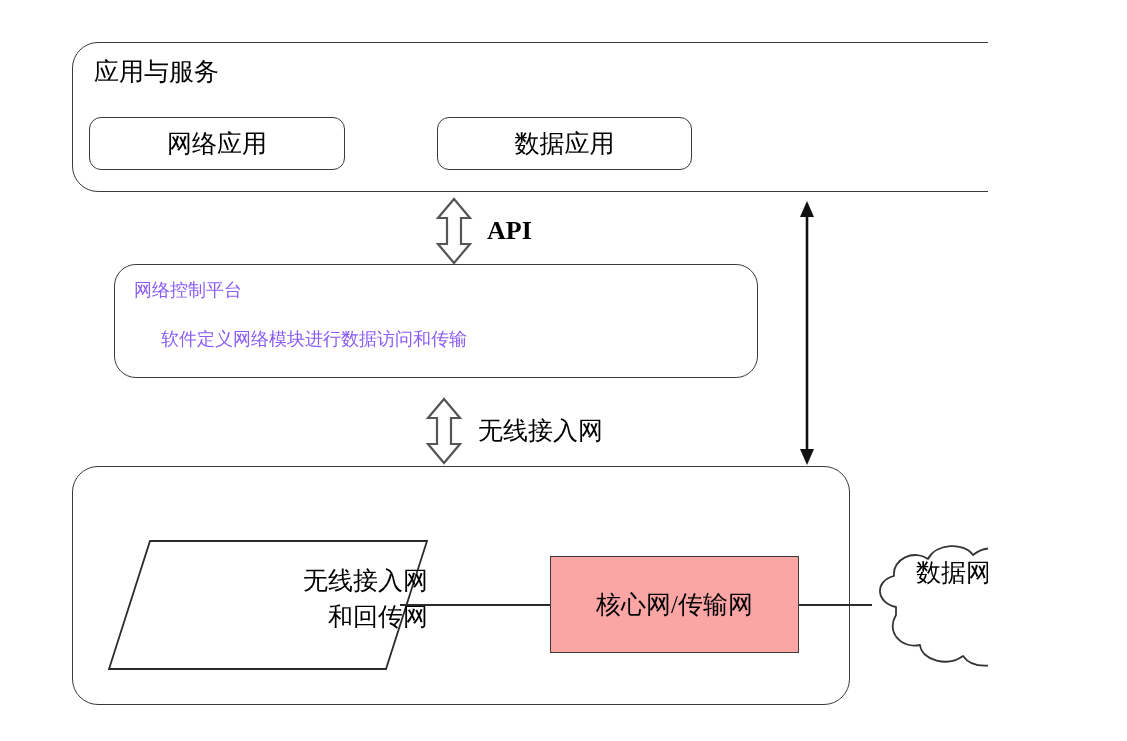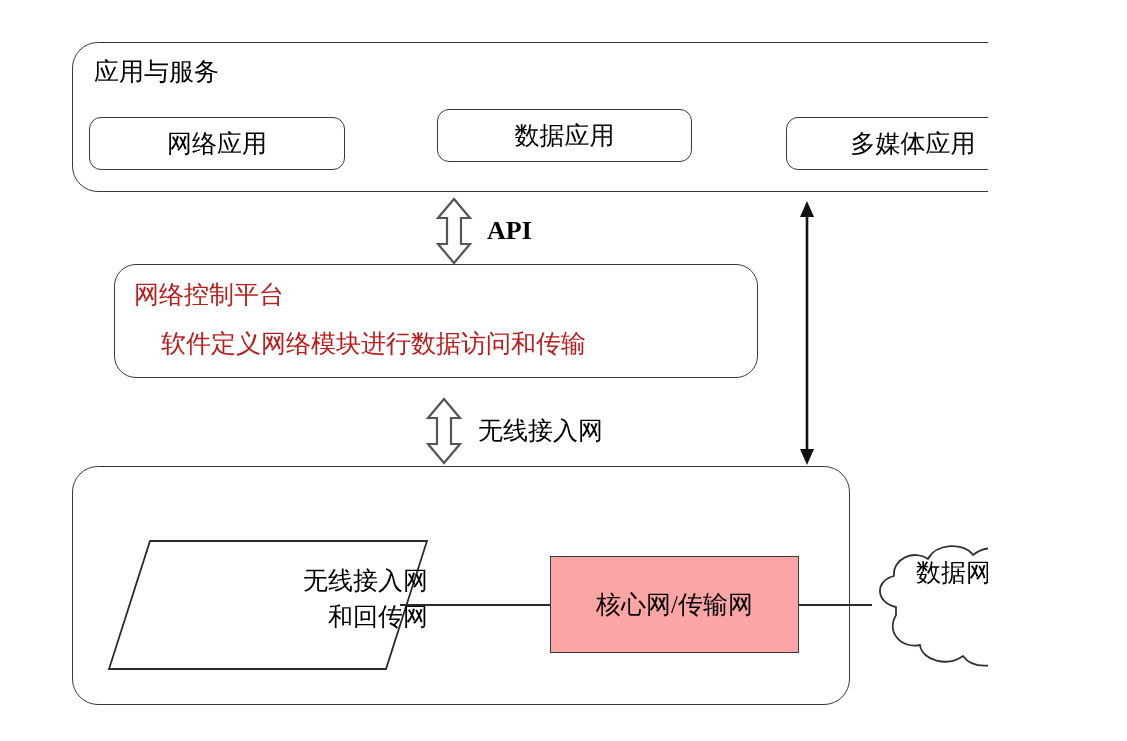--- a/index.html
+++ b/index.html
@@ -84,45 +84,42 @@
     white-space: nowrap;
   }
   .cloud-text {
     position: absolute;
     font-size: 25px;
     color: #000;
     white-space: nowrap;
   }
   .platform-line {
     position: absolute;
-    font-size: 25px;
-    color: #b91c1c;
+    font-size: 18px;
+    color: #8b5cf6;
     white-space: nowrap;
   }
 </style>
 </head>
 <body>
 
 <div id="canvas">
 
   <div class="layer-box" style="left:72px; top:42px; width:1007px; height:150px;"></div>
 
   <div class="layer-title" style="left:94px; top:58px;">应用与服务</div>
 
   <div class="app-chip" style="left:89px; top:117px; width:256px; height:53px;">
     <span>网络应用</span>
   </div>
 
-  <div class="app-chip" style="left:437px; top:109px; width:255px; height:53px;">
+  <div class="app-chip" style="left:437px; top:117px; width:255px; height:53px;">
     <span>数据应用</span>
   </div>
 
-  <div class="app-chip" style="left:786px; top:117px; width:254px; height:53px;">
-    <span>多媒体应用</span>
-  </div>
 
   <svg class="svg-abs" style="left:434px; top:198px;" width="40" height="66" viewBox="0 0 40 66">
     <polygon points="20,1 36,20 27,20 27,46 36,46 20,65 4,46 13,46 13,20 4,20" fill="#ffffff" stroke="#555555" stroke-width="2.2" stroke-linejoin="miter"></polygon>
   </svg>
   <div class="arrow-label bold" style="left:487px; top:216px;">API</div>
 
   <svg class="svg-abs" style="left:795px; top:200px;" width="24" height="266" viewBox="0 0 24 266">
     <line x1="12" y1="10" x2="12" y2="256" stroke="#111111" stroke-width="2.6"></line>
     <polygon points="12,1 19,17 5,17" fill="#111111"></polygon>
     <polygon points="12,265 19,249 5,249" fill="#111111"></polygon>

